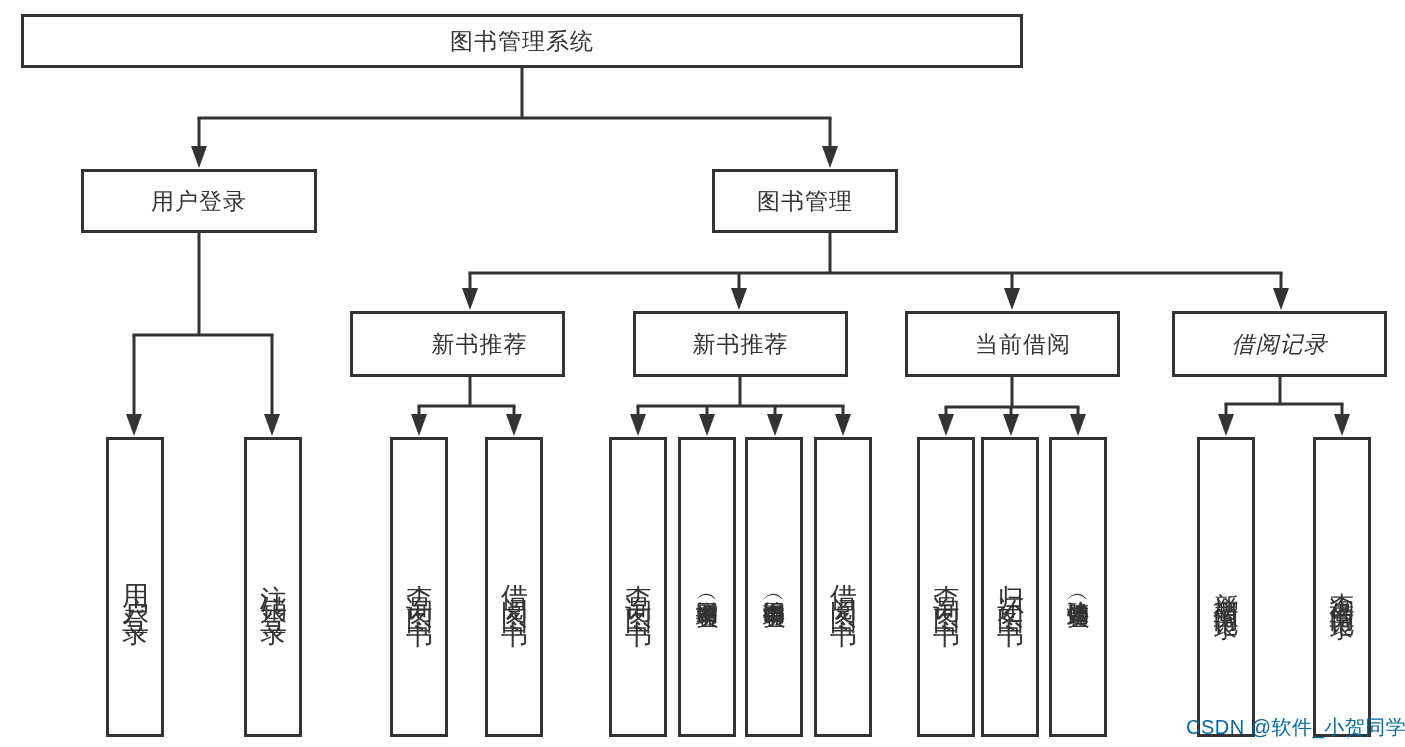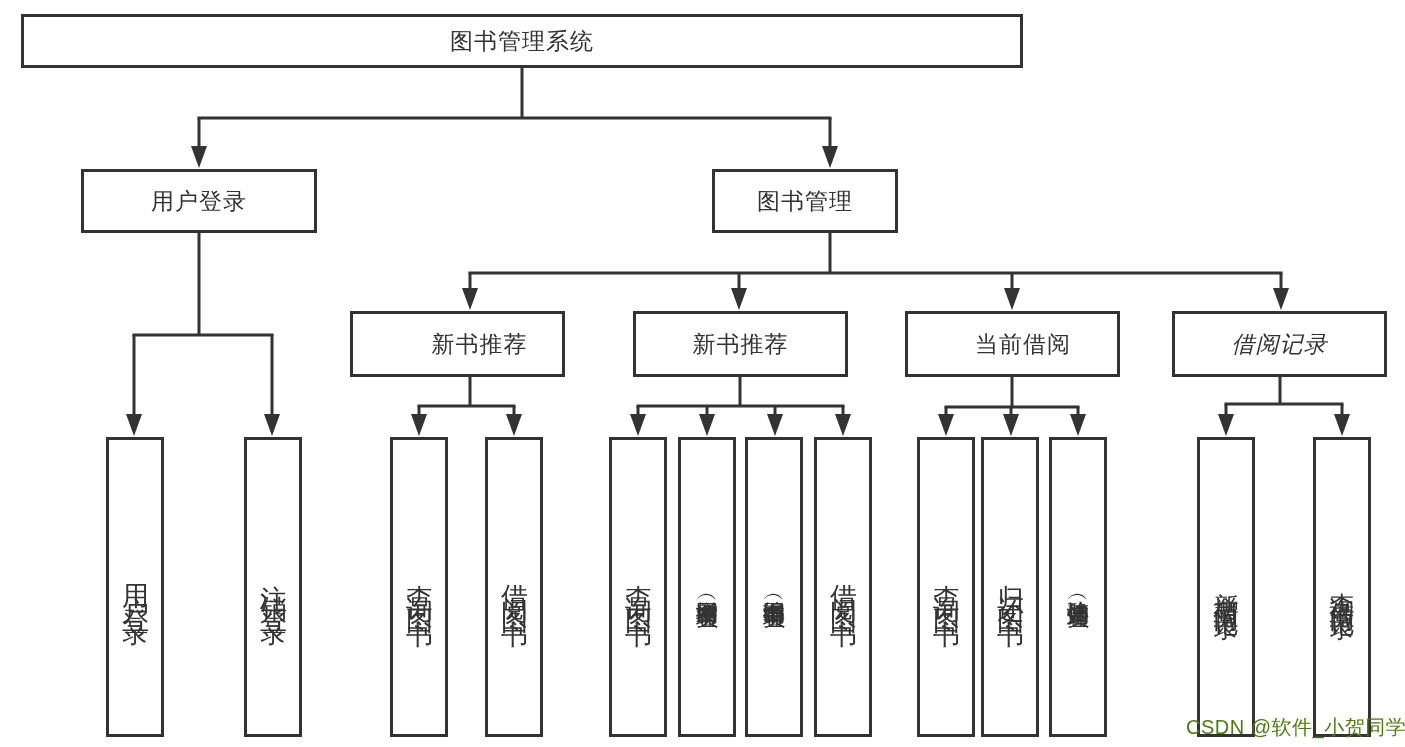--- a/index.html
+++ b/index.html
@@ -73,21 +73,21 @@
   .l10 { left: 981px; }
   .l11 { left: 1049px; }
   .l12 { left: 1197px; }
   .l13 { left: 1313px; }
   .watermark {
     position: absolute;
     left: 1186px;
     top: 714px;
     z-index: 5;
     font-size: 20px;
-    color: #4d7c0f;
+    color: #0369a1;
     white-space: nowrap;
     letter-spacing: 0.5px;
   }
 </style>
 </head>
 <body>
 
 <div class="canvas">
 
   <svg class="connectors" viewBox="0 0 1405 747" xmlns="http://www.w3.org/2000/svg">

